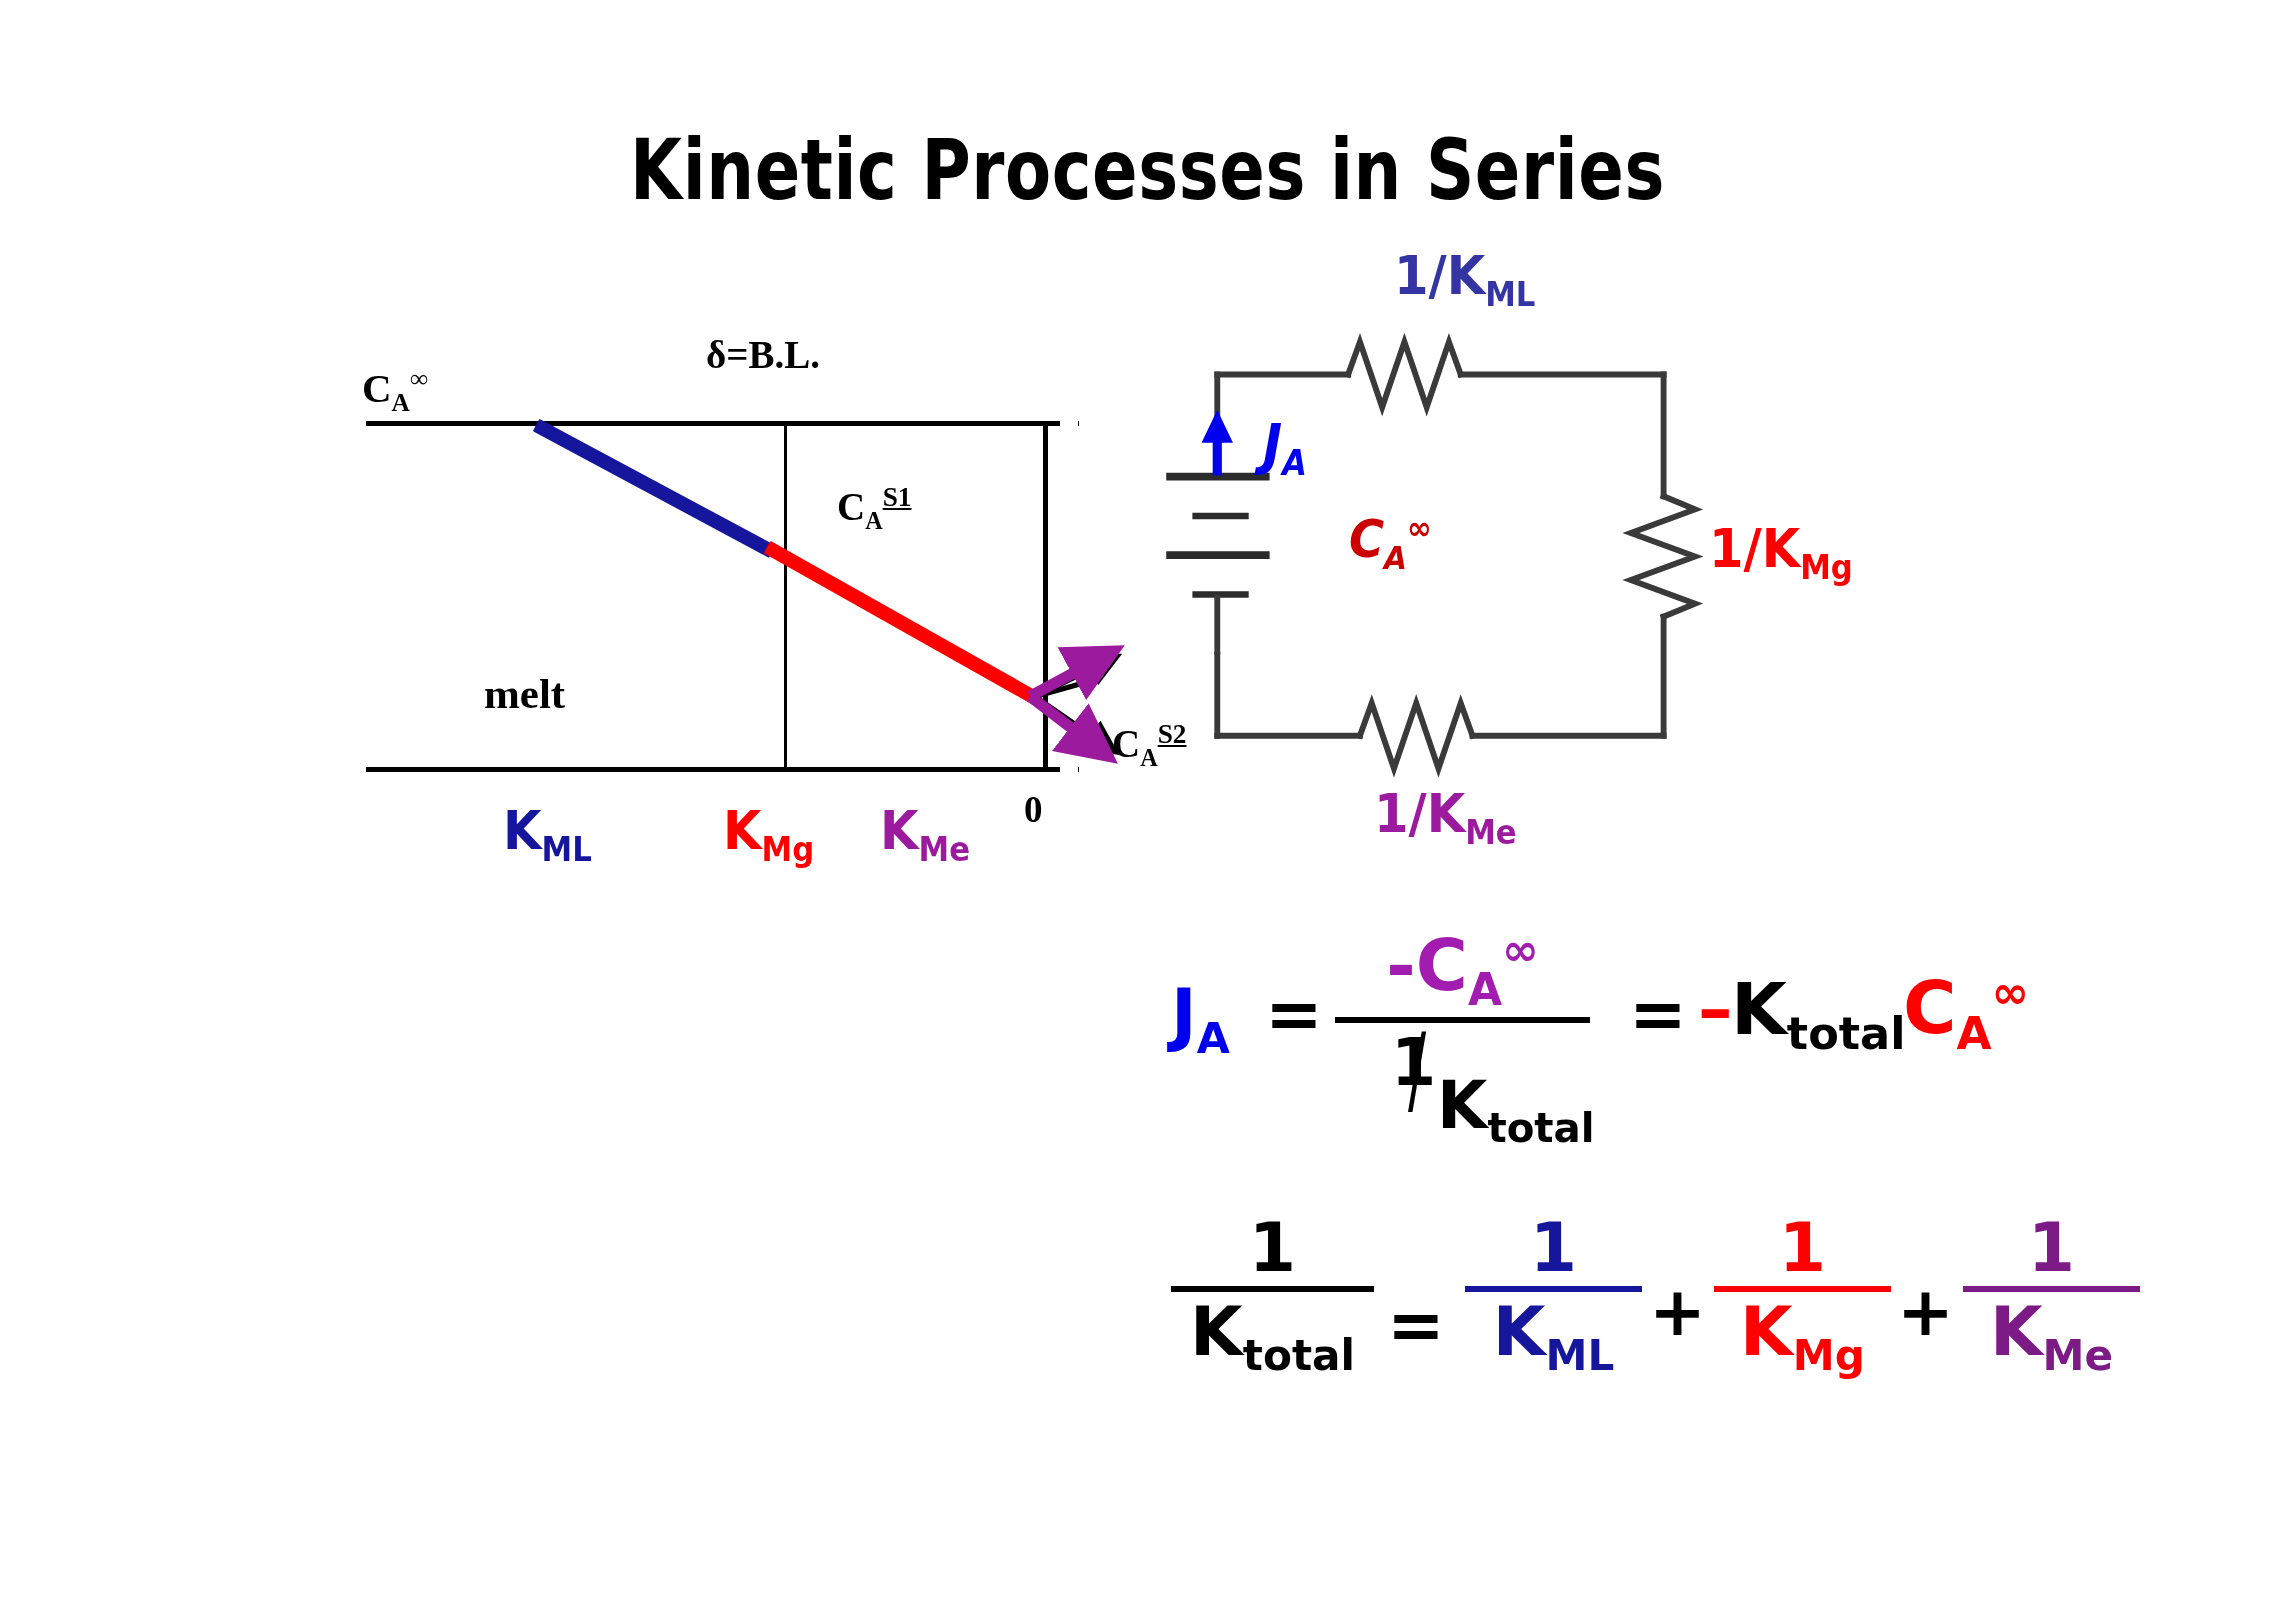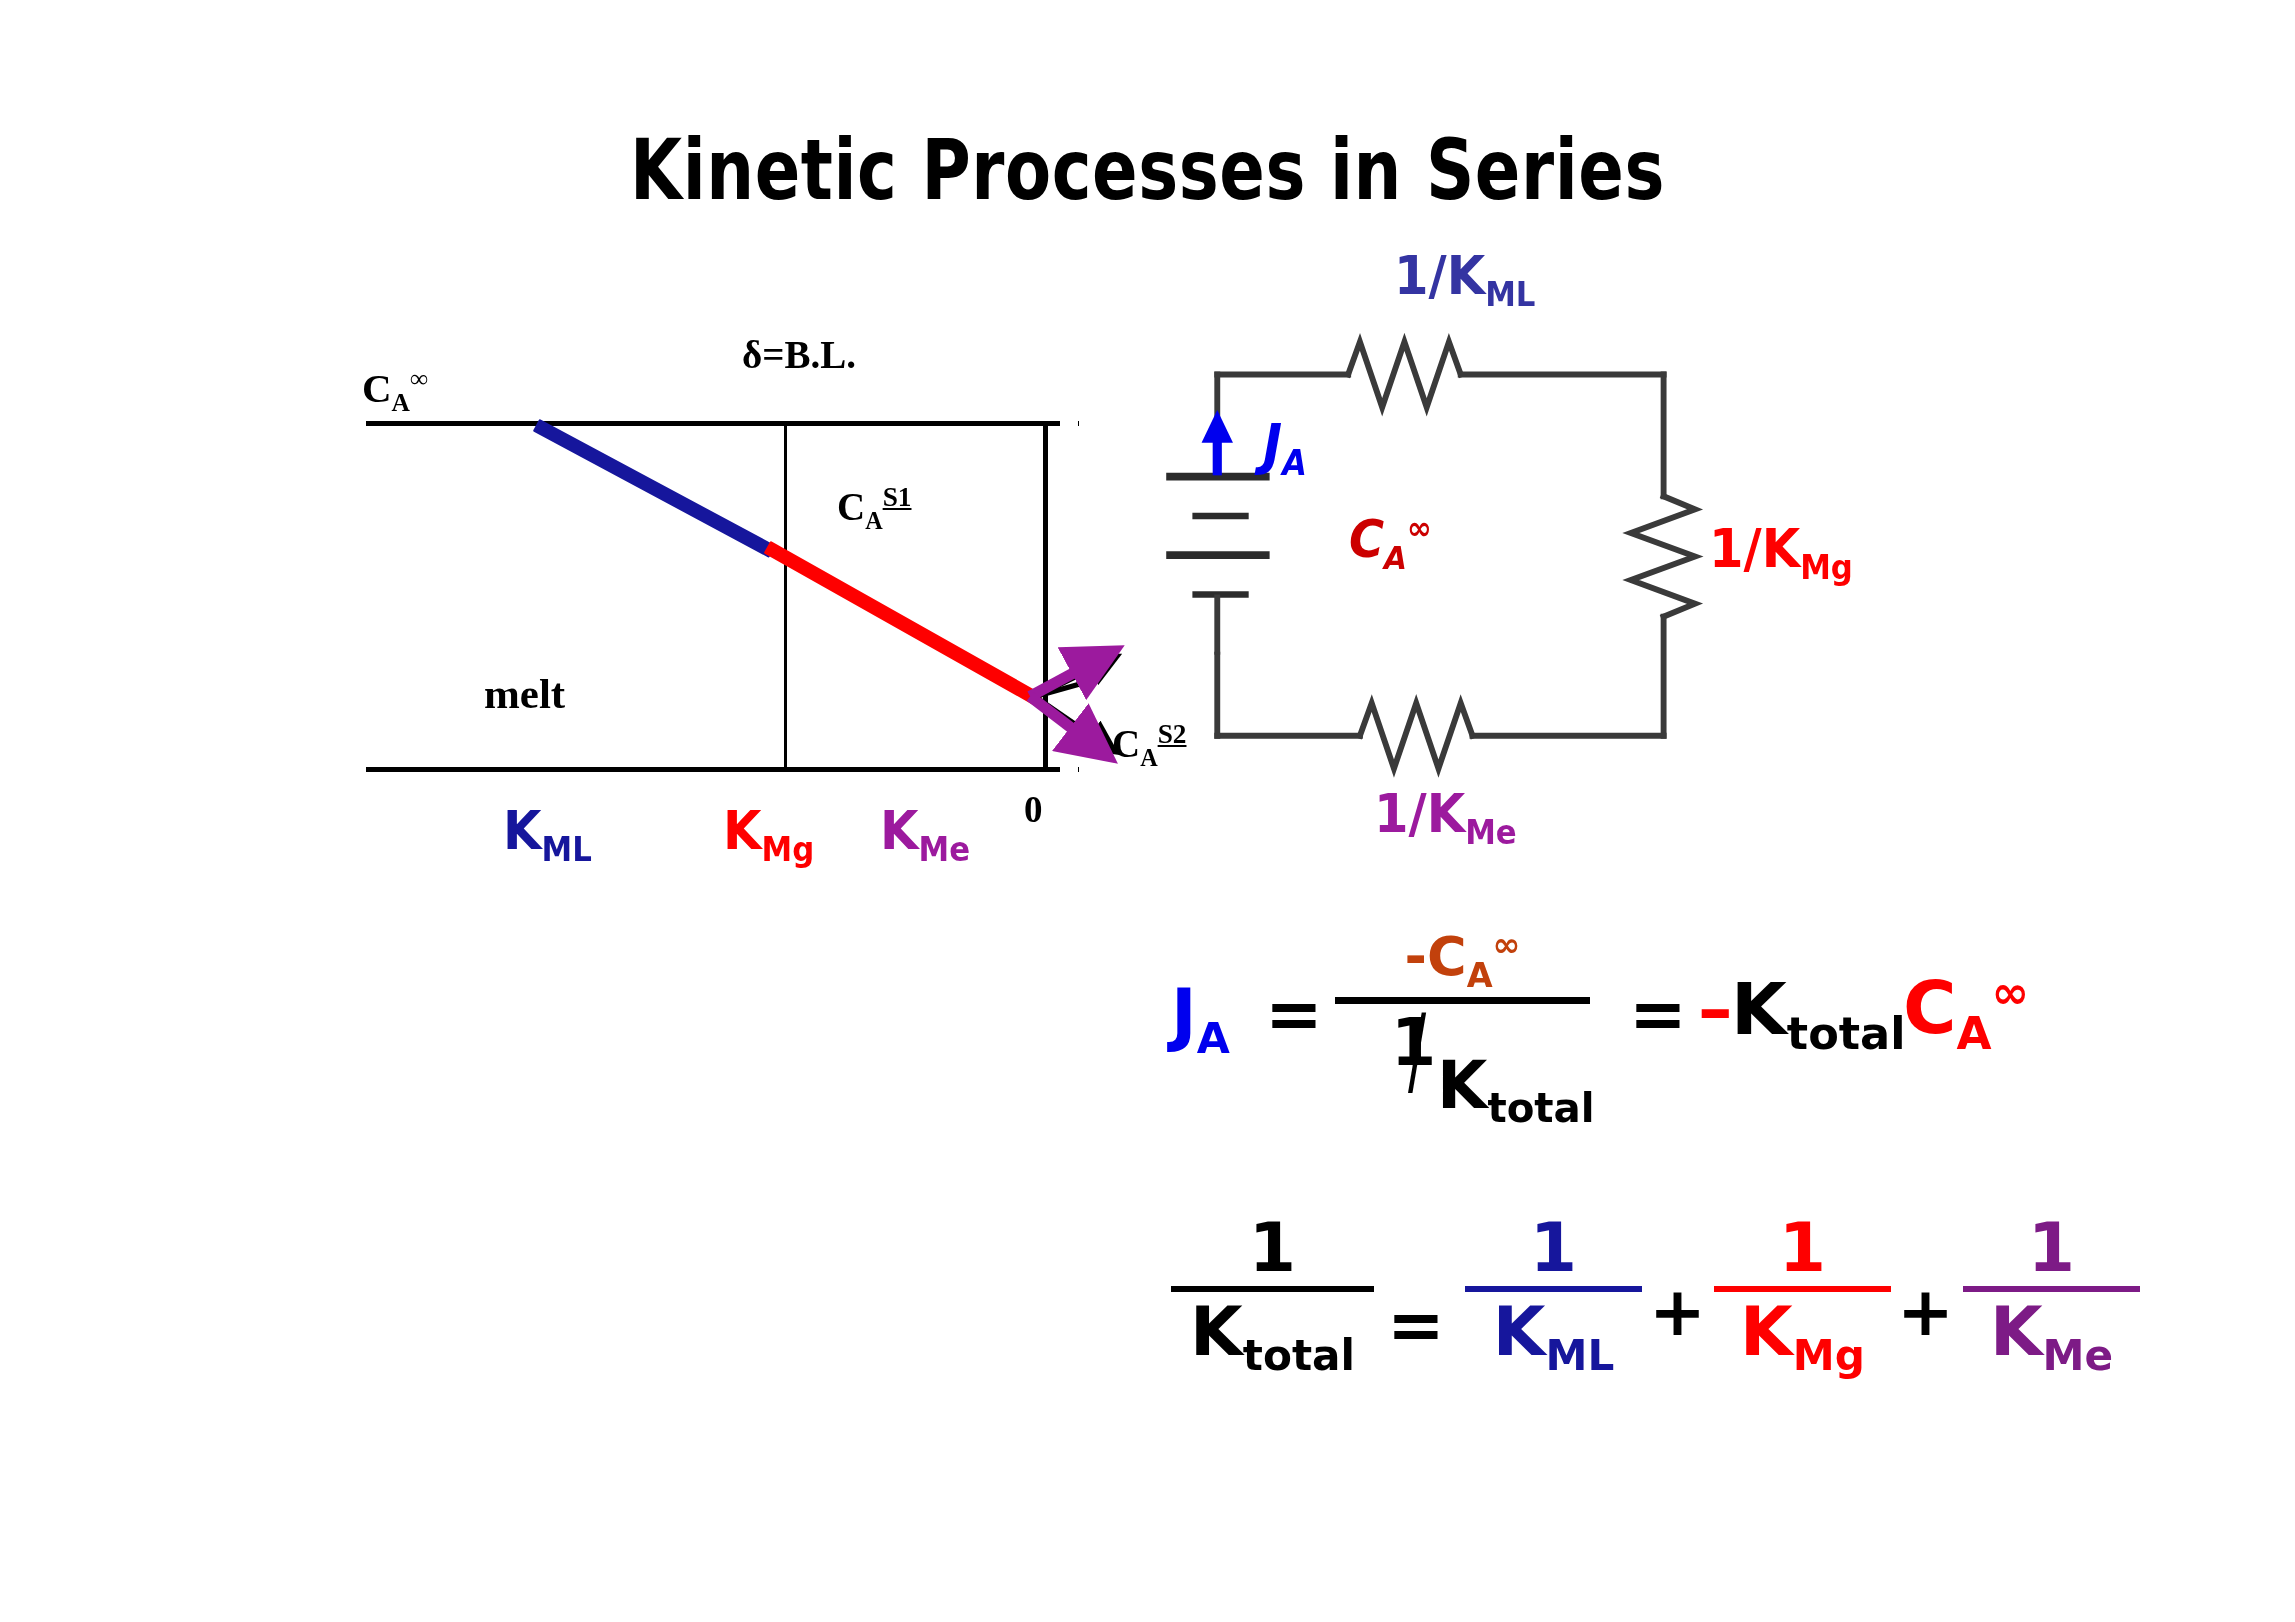--- a/index.html
+++ b/index.html
@@ -92,21 +92,21 @@
         </marker>
       </defs>
       <line x1="46" y1="80" x2="146" y2="26" stroke="#9c1a9e" stroke-width="17" marker-end="url(#purhead)"></line>
       <line x1="46" y1="80" x2="140" y2="152" stroke="#9c1a9e" stroke-width="17" marker-end="url(#purhead)"></line>
     </svg>
 
     <div class="abs serifB" style="left:22px;top:13px;font-size:41px;">
       <span>C</span><sub class="sb">A</sub><sup class="inf">∞</sup>
     </div>
 
-    <div class="abs serifB" style="left:366px;top:-18.3px;font-size:39px;margin-left:36px;">δ=B.L.</div>
+    <div class="abs serifB" style="left:366px;top:-18.3px;font-size:39px;">δ=B.L.</div>
 
     <div class="abs serifB" style="left:497px;top:131px;font-size:39px;">
       <span>C</span><sub class="sb">A</sub><sup class="sp">S1</sup>
     </div>
 
     <div class="abs serifB" style="left:772px;top:368px;font-size:39px;">
       <span>C</span><sub class="sb">A</sub><sup class="sp">S2</sup>
     </div>
 
     <div class="abs serifB" style="left:144px;top:319px;font-size:43px;">melt</div>
@@ -190,21 +190,21 @@
 
   <div class="eqwrap sans" style="left:1171px;top:942px;font-size:68px;color:#000;">
 
     <span class="abs blue" style="left:0px;top:38px;font-size:69px;">
       <span>J</span><sub class="sb">A</sub>
     </span>
 
     <span class="abs black" style="left:94px;top:38px;font-size:69px;">=</span>
 
     <div class="abs" style="left:164px;top:-14.4px;width:255px;text-align:center;">
-      <div style="font-size:54px;color:#c2410c;">
+      <div style="font-size:71px;color:#a21caf;">
         <span>-</span><span>C</span><sub class="sb">A</sub><sup class="inf">∞</sup>
       </div>
       <div class="fbar" style="background:#000;height:6.5px;margin:5.2px 0 6.5px 0;"></div>
       <div style="position:relative;height:118px;">
         <span class="abs" style="left:56px;top:0px;font-size:65px;">1</span>
         <span class="abs" style="left:73px;top:-9.2px;font-size:98px;font-weight:normal;
                      transform:scaleX(0.55);transform-origin:0 50%;">/</span>
         <span class="abs" style="left:102px;top:43px;font-size:65px;">
           <span>K</span><sub class="sb">total</sub>
         </span>

